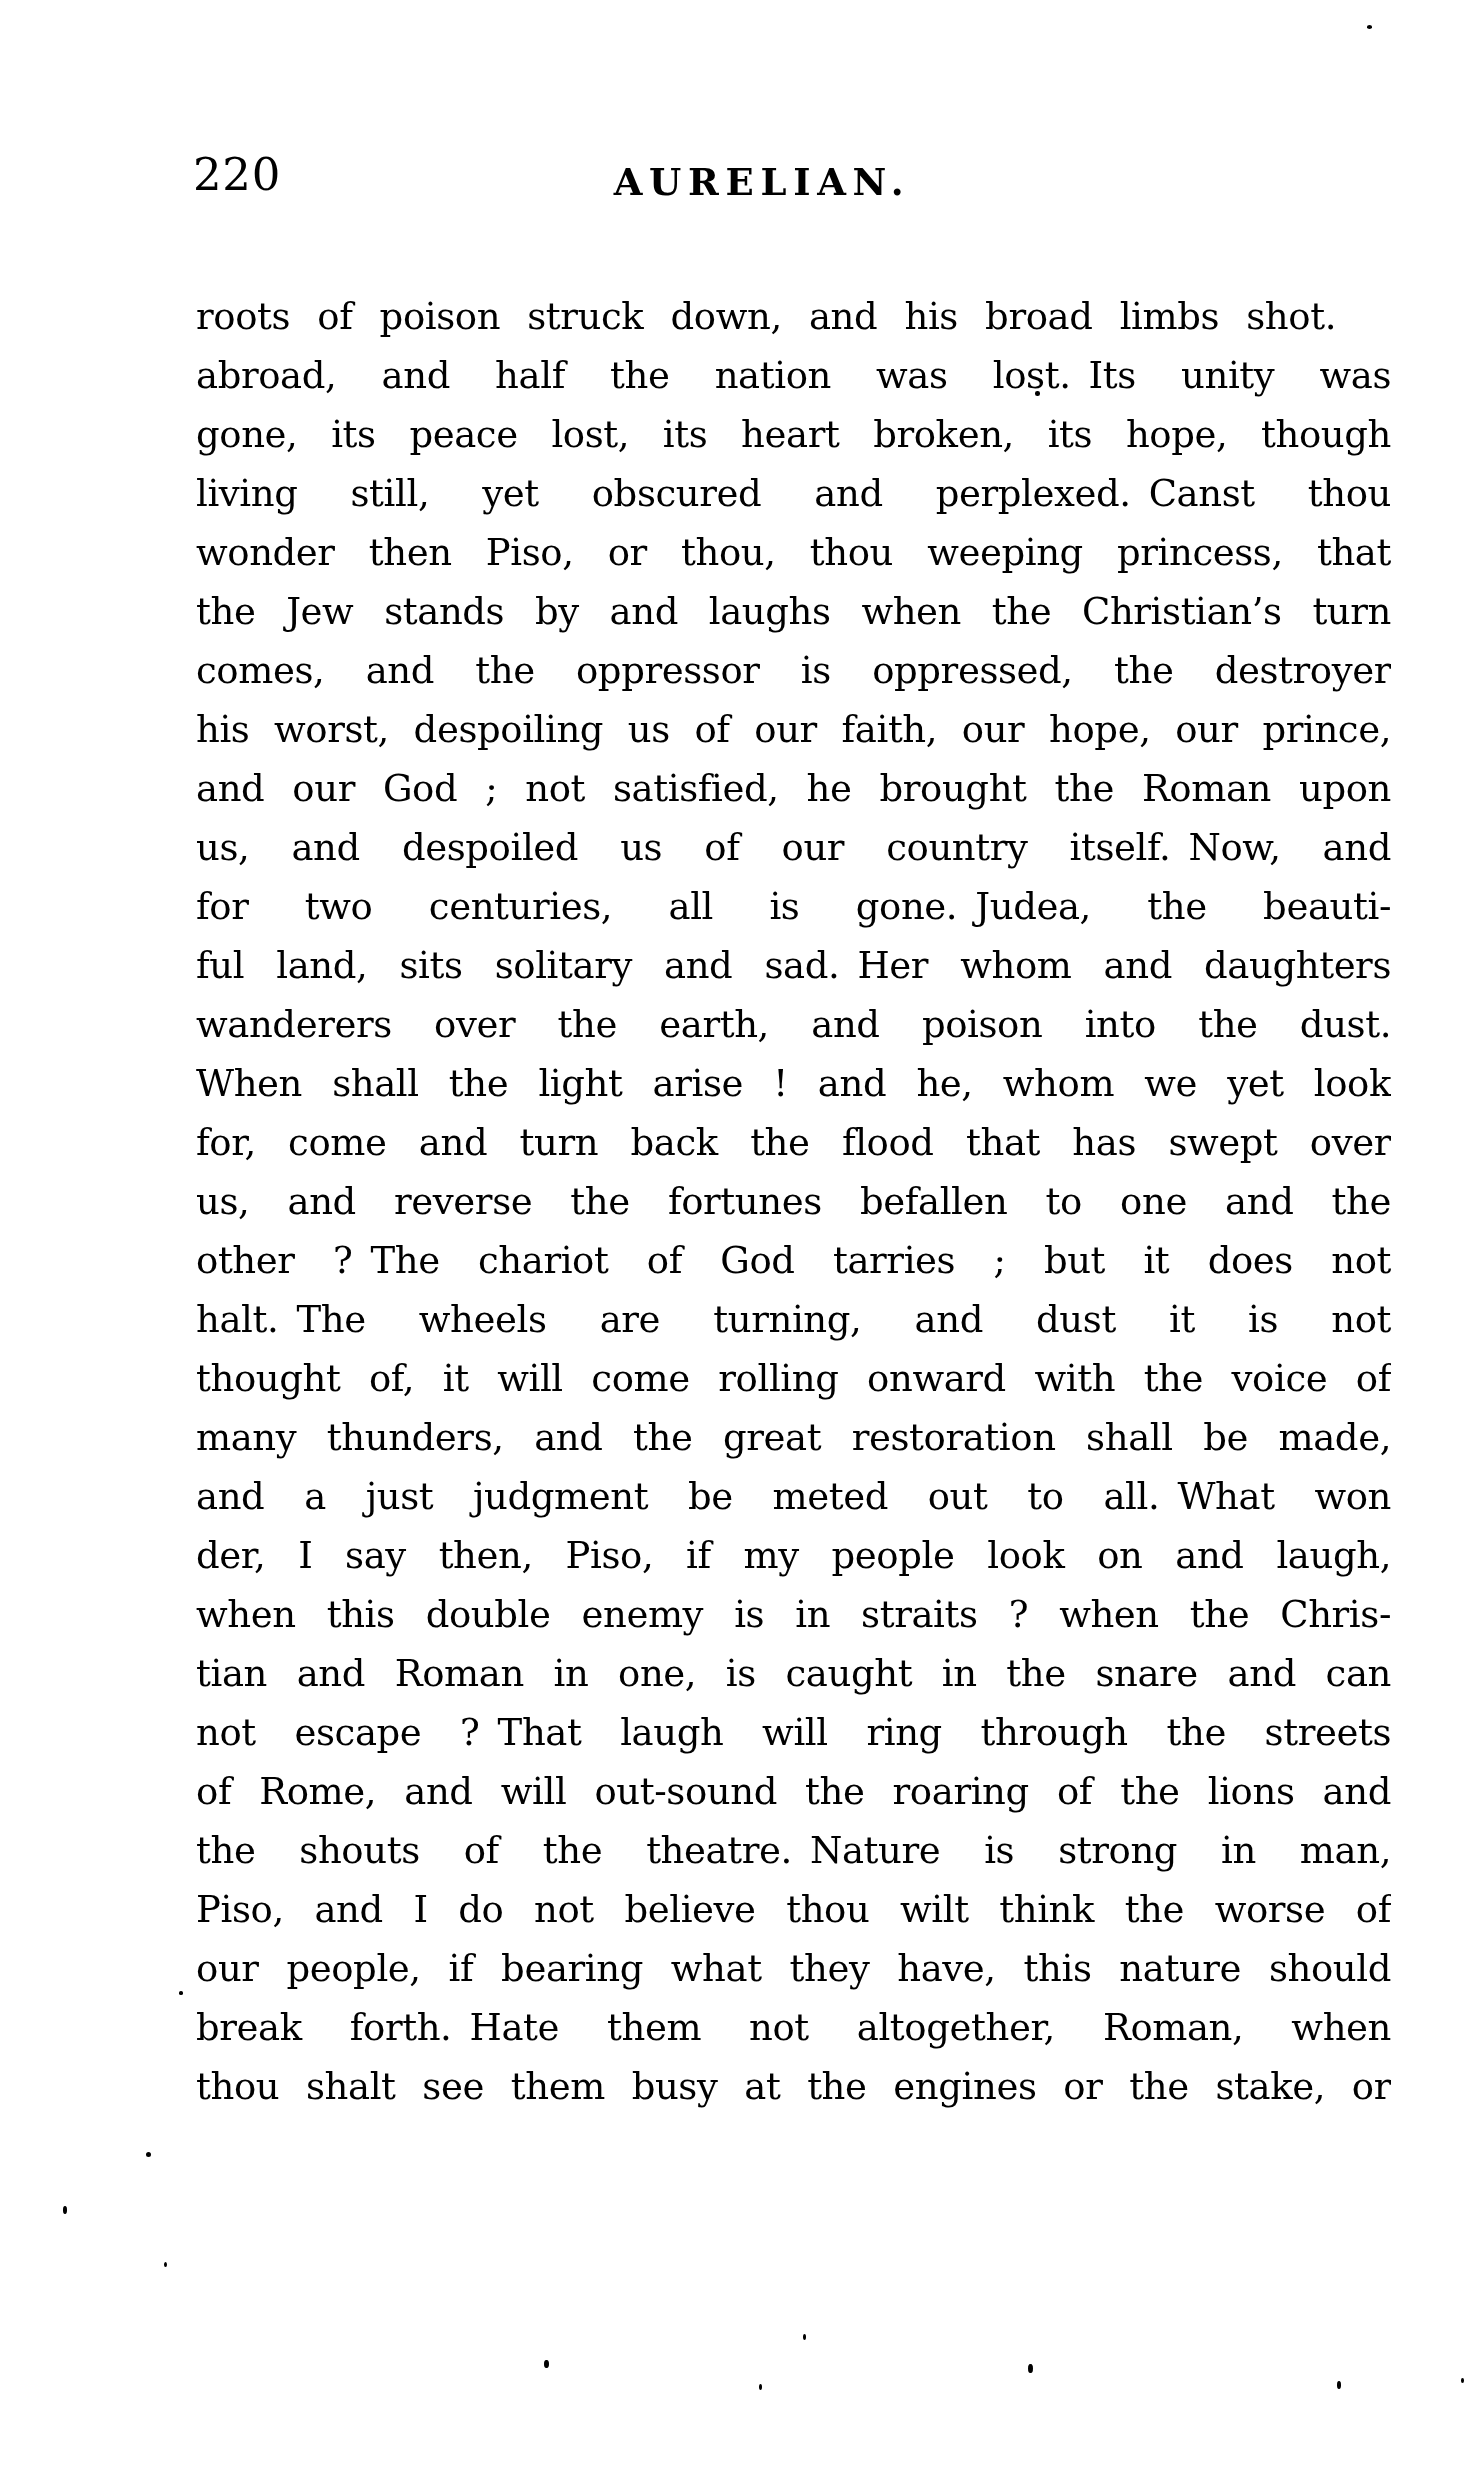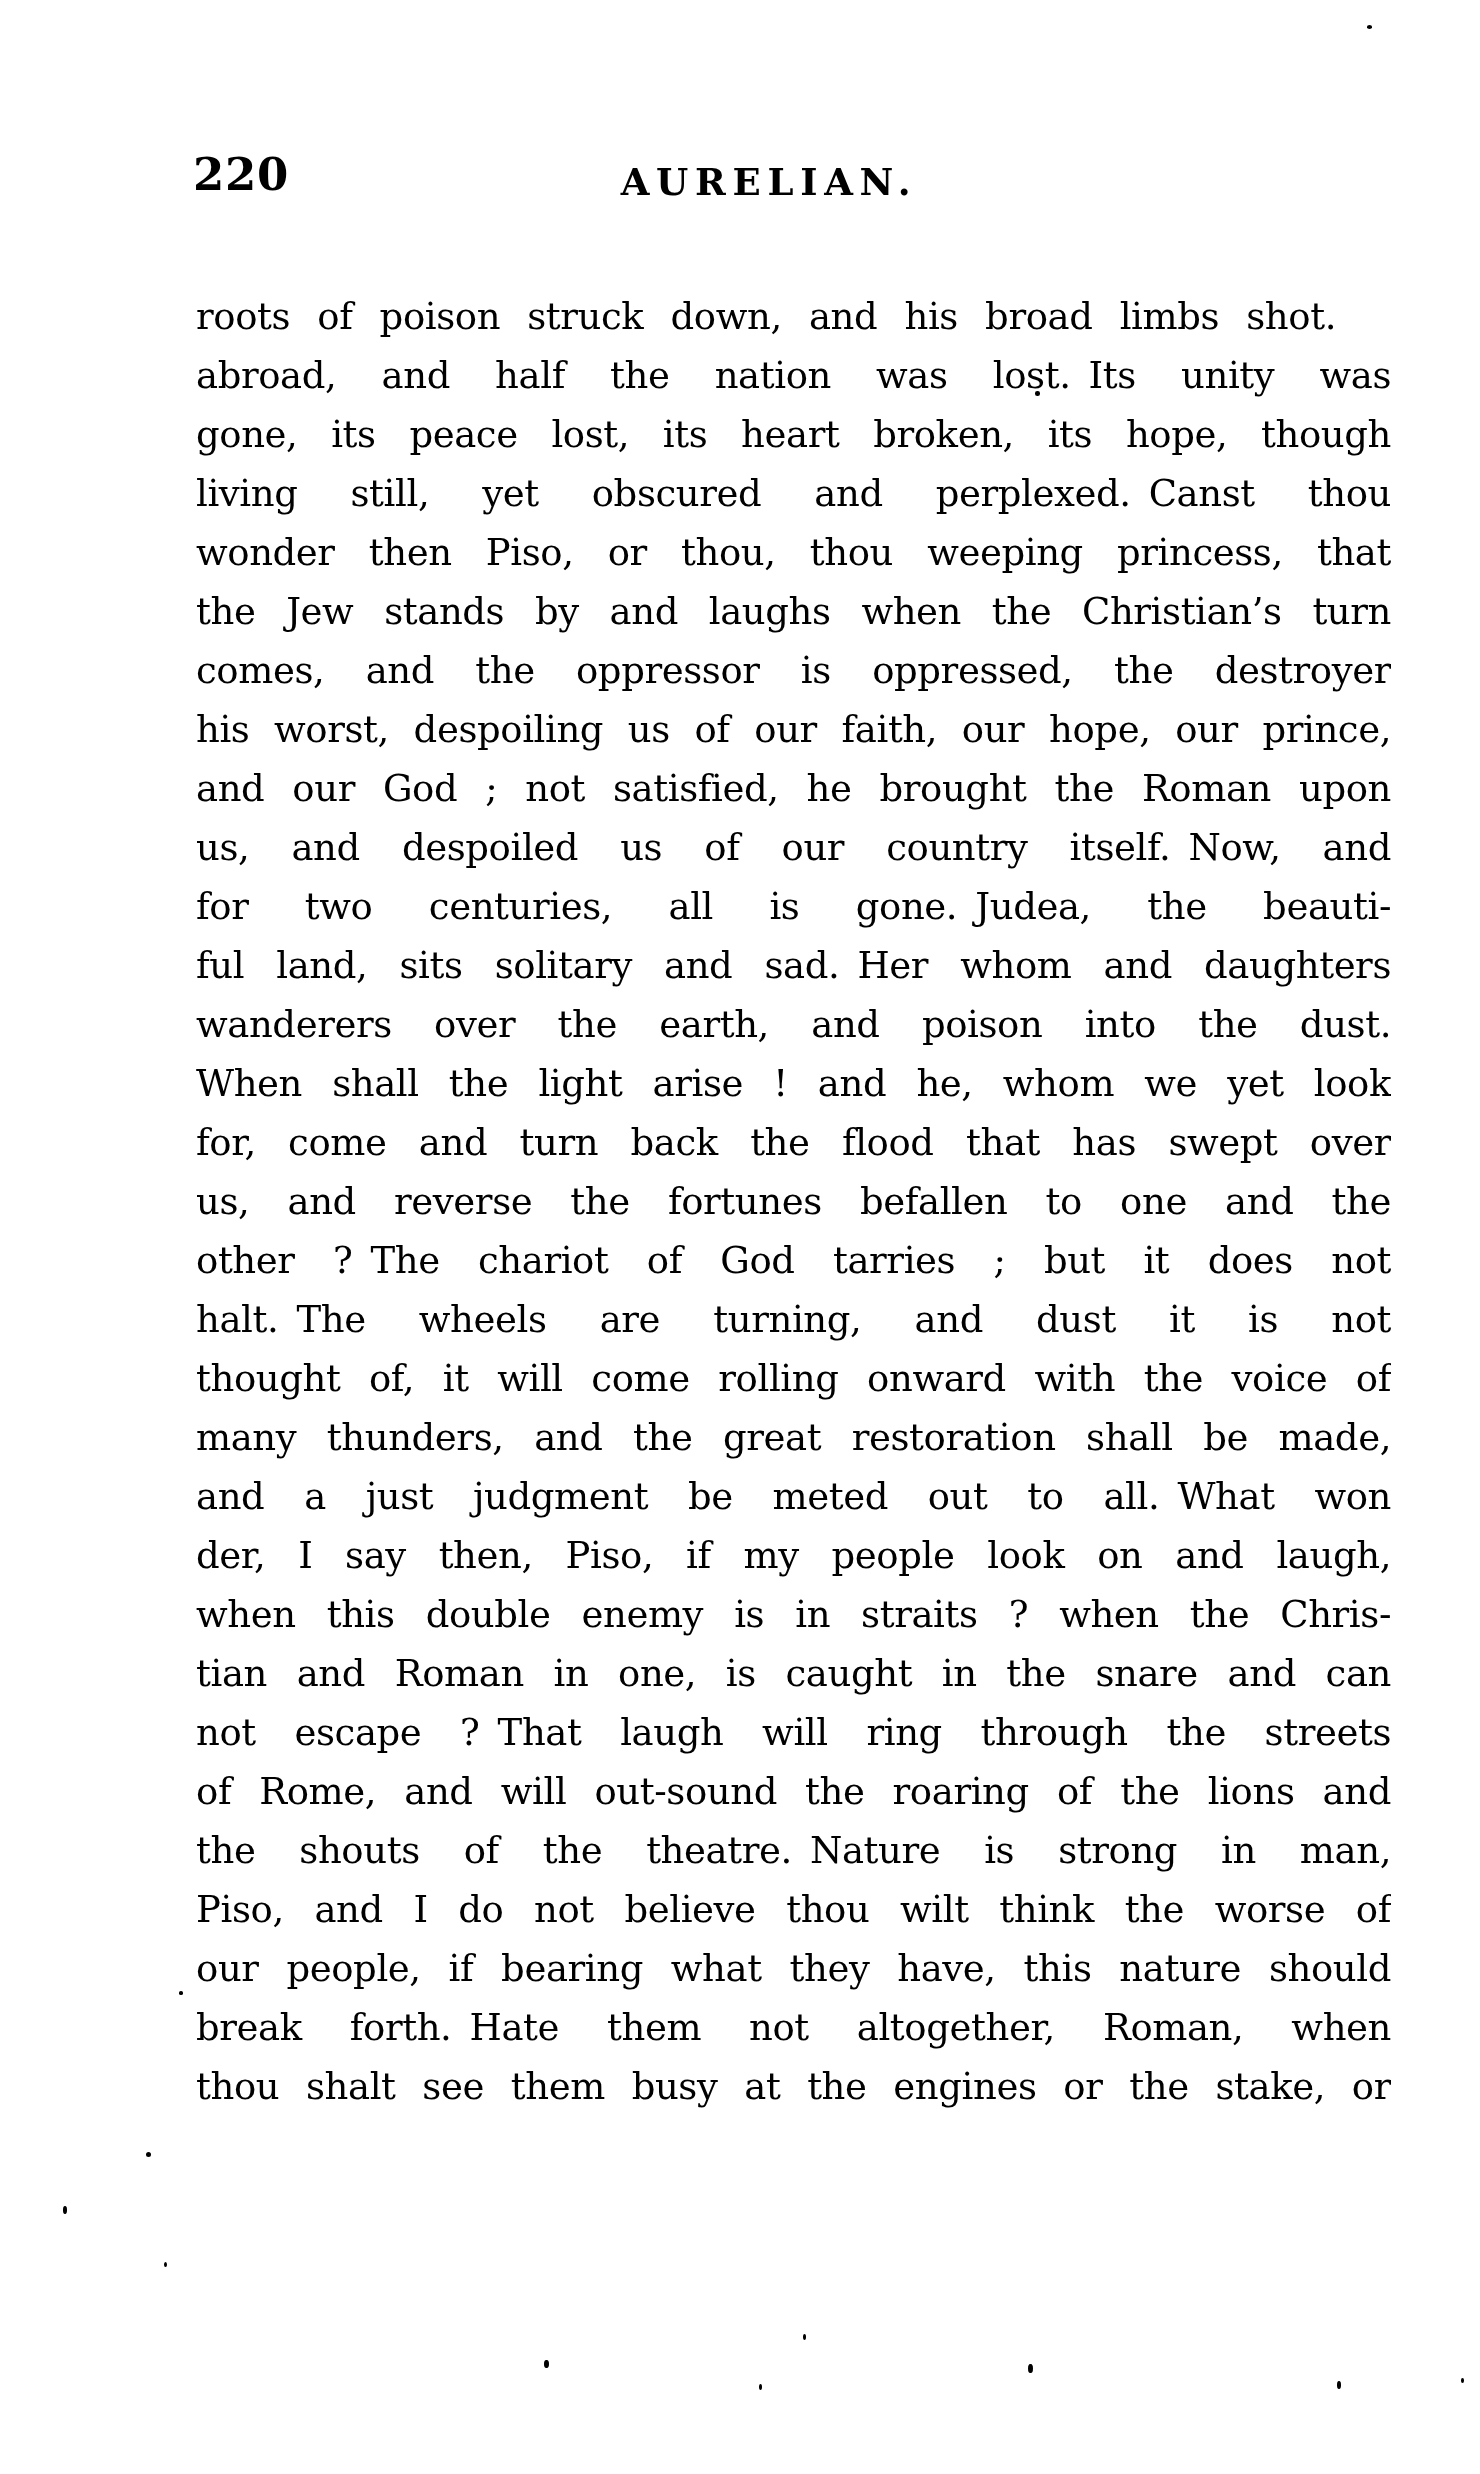--- a/index.html
+++ b/index.html
@@ -15,29 +15,29 @@
     color: #000000;
     font-family: "DejaVu Serif", "Liberation Serif", serif;
     overflow: hidden;
   }
   .pagenum {
     position: absolute;
     left: 193px;
     top: 152px;
     font-size: 45px;
     line-height: 1;
-    font-weight: bold;
+    font-weight: normal;
     letter-spacing: 0.7px;
   }
   .running-title {
     position: absolute;
     top: 164px;
     left: 50%;
     transform: translateX(-50%);
-    margin-left: 29px;
+    margin-left: 22px;
     font-size: 37px;
     line-height: 1;
     font-weight: bold;
     letter-spacing: 6.7px;
     white-space: nowrap;
   }
   .textblock {
     position: absolute;
     left: 196px;
     top: 267px;

